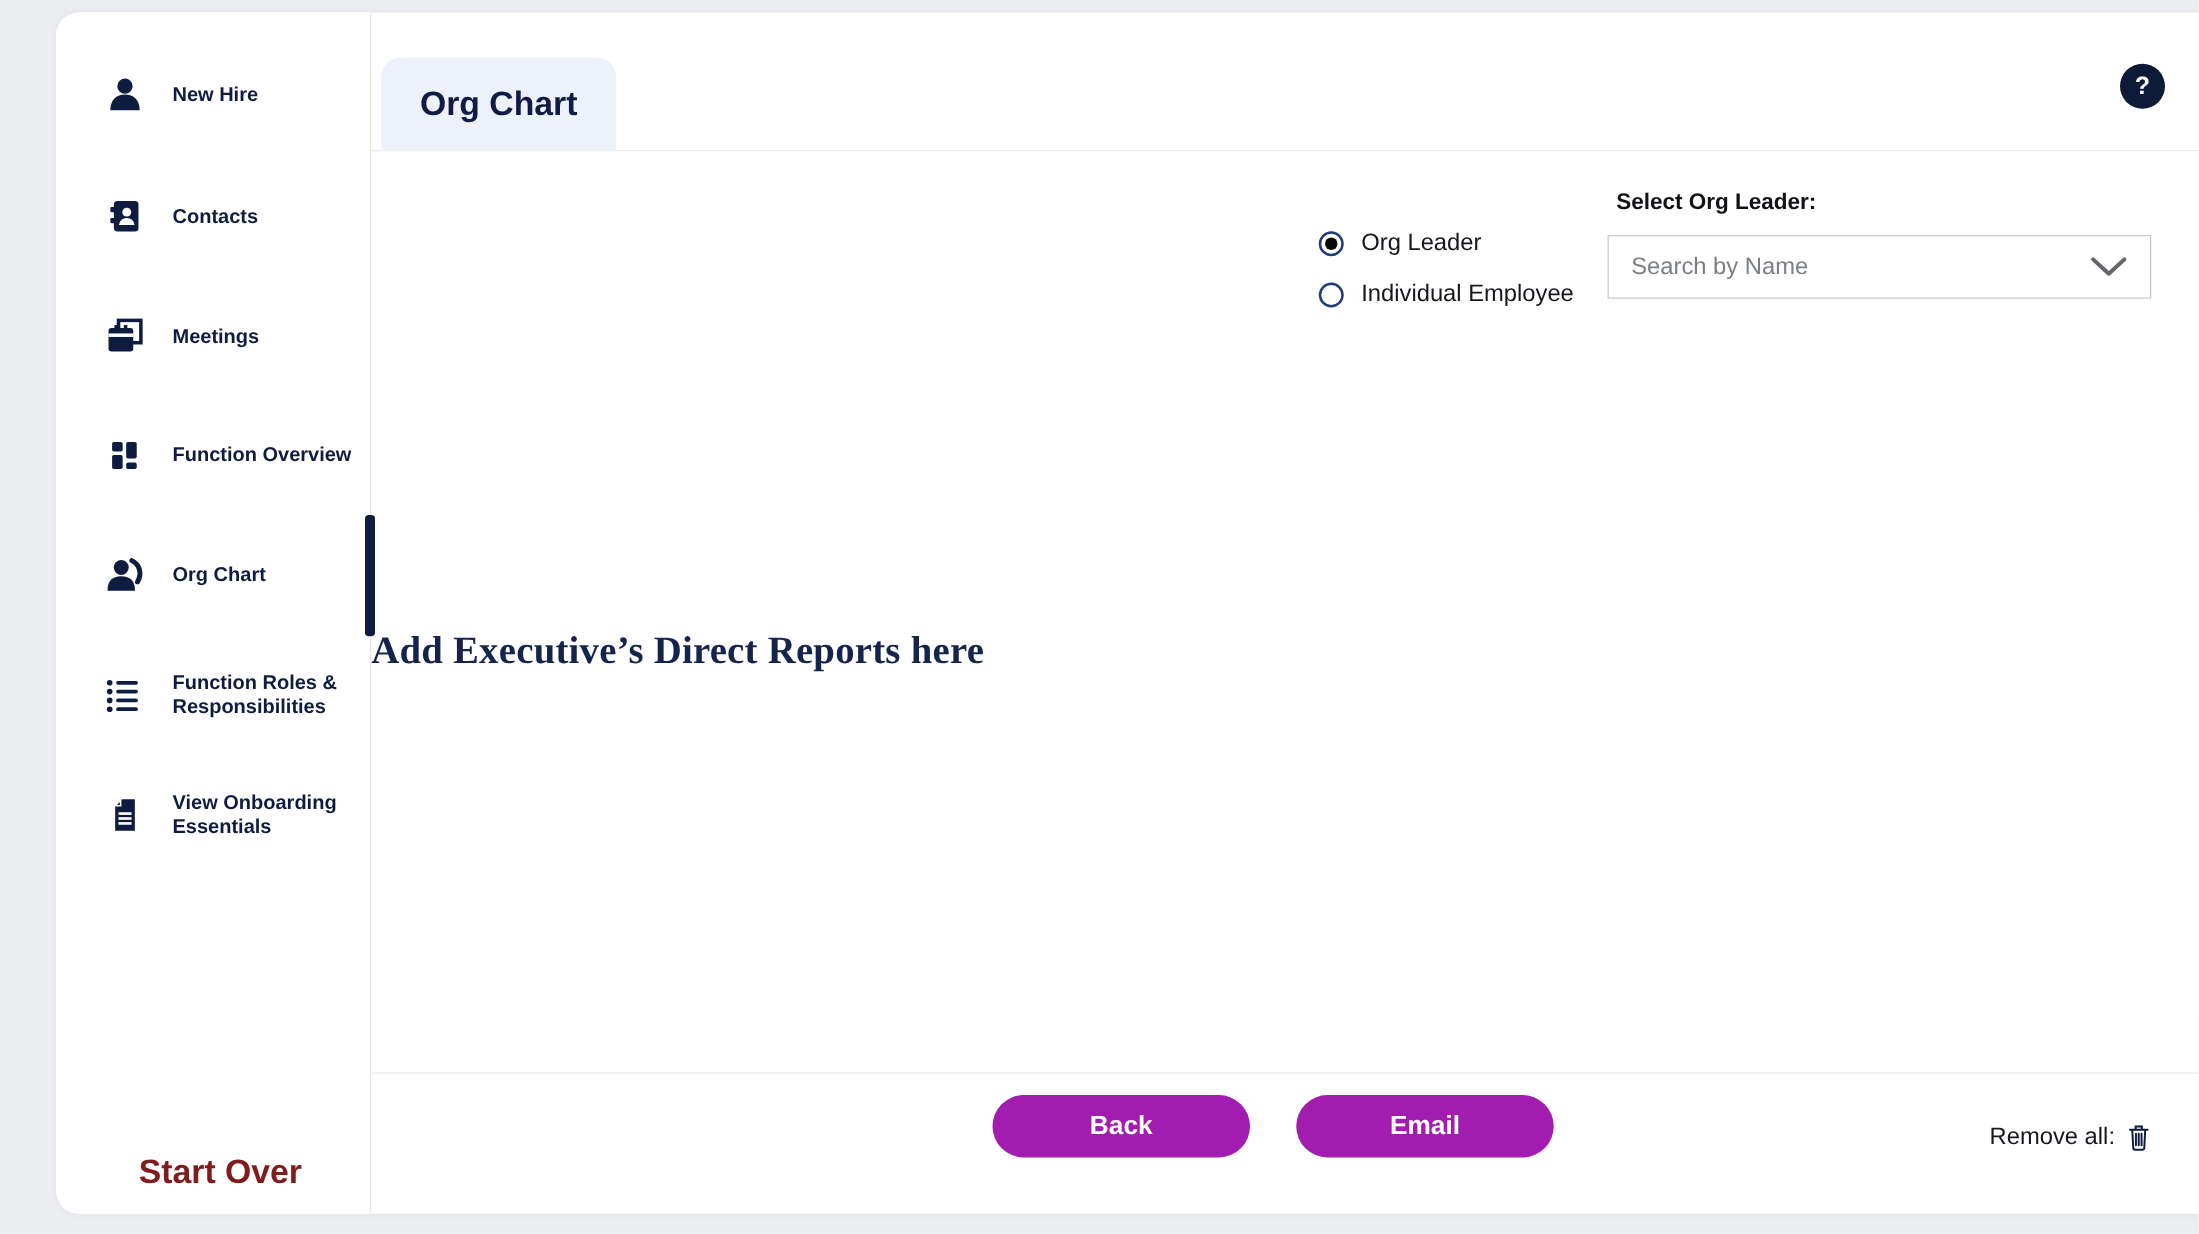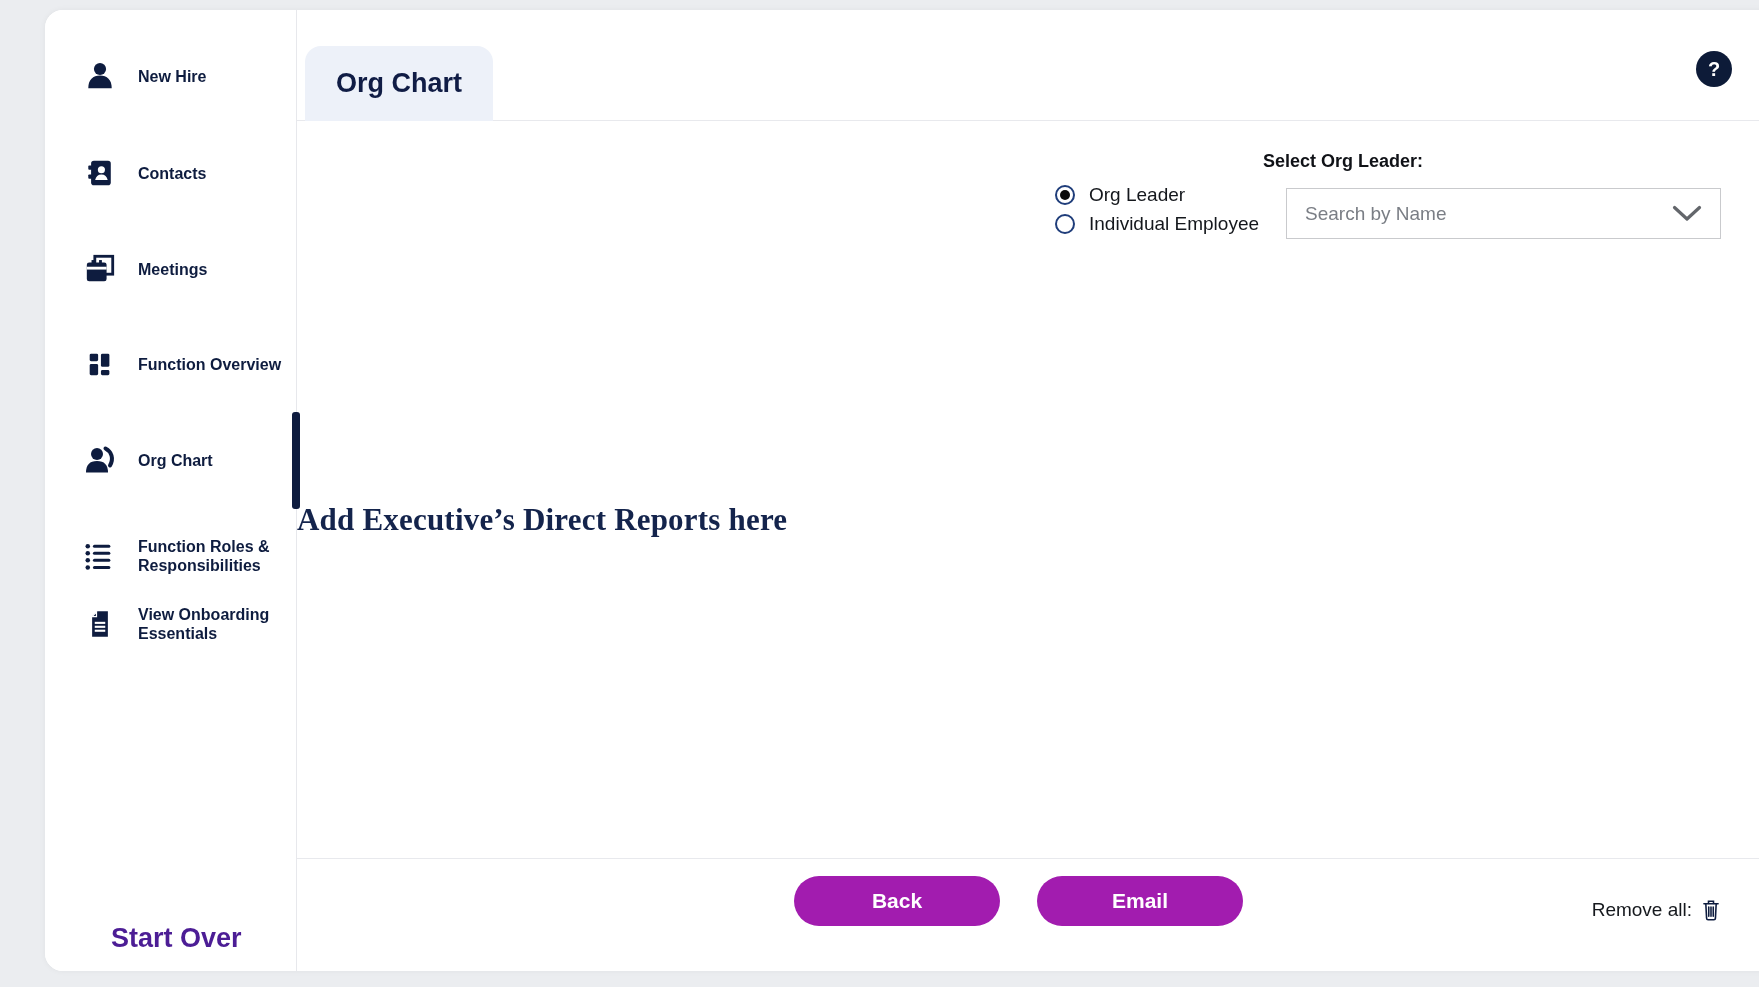--- a/index.html
+++ b/index.html
@@ -26,21 +26,21 @@
   .nav-item {
     position:absolute; left:39px; display:flex; align-items:center; gap:22px;
     transform:translateY(-50%); cursor:pointer;
   }
   .nav-icon { width:32px; height:34px; flex:none; display:flex; align-items:center; justify-content:center; }
   .nav-label {
     width:158px; font-size:16px; font-weight:bold; color:#0e1c3f; line-height:19px;
   }
   .start-over {
     position:absolute; left:66px; top:928px; transform:translateY(-50%);
-    font-size:27px; font-weight:bold; color:#4c1d95; cursor:pointer; white-space:nowrap;
+    font-size:27px; font-weight:bold; color:#7f1d1d; cursor:pointer; white-space:nowrap;
   }
   .active-bar {
     position:absolute; left:247px; top:402px; width:8px; height:97px;
     background:#0e1c3f; border-radius:3px; z-index:5;
   }
   
   .main { position:absolute; left:252px; top:0; right:0; bottom:0; }
   .tab-strip { position:absolute; left:0; right:0; top:0; height:111px; border-bottom:1px solid #e8e9ed; }
   .tab {
     position:absolute; left:8px; top:36px; width:188px; height:75px;
@@ -48,31 +48,31 @@
     display:flex; align-items:center; justify-content:center;
     font-size:27px; font-weight:bold; color:#101c45; cursor:pointer;
   }
   .help-btn {
     position:absolute; left:1399px; top:41px; width:36px; height:36px;
     background:#0d1b38; border-radius:50%; color:#ffffff;
     font-size:20px; font-weight:bold; display:flex; align-items:center; justify-content:center;
     cursor:pointer;
   }
   
-  .radio-group { position:absolute; left:758px; top:174px; display:flex; flex-direction:column; gap:7px; }
+  .radio-group { position:absolute; left:758px; top:174px; display:flex; flex-direction:column; gap:19px; }
   .radio-row { display:flex; align-items:center; gap:14px; height:22px; cursor:pointer; }
   .radio-circle {
     width:20px; height:20px; border:2px solid #1f3d7a; border-radius:50%;
     display:flex; align-items:center; justify-content:center; flex:none; background:#fff;
   }
   .radio-circle .dot { width:10px; height:10px; border-radius:50%; background:#0a0a0a; display:none; }
   .radio-row.selected .radio-circle .dot { display:block; }
   .radio-label { font-size:19px; color:#14171c; white-space:nowrap; }
   
-  .select-label { position:absolute; left:966px; top:141px; font-size:18px; font-weight:bold; color:#101217;text-align:center; }
+  .select-label { position:absolute; left:996px; top:141px; font-size:18px; font-weight:bold; color:#101217;text-align:center; }
   .combo {
     position:absolute; left:989px; top:178px; width:435px; height:51px;
     border:1px solid #c9cacd; background:#ffffff; display:flex; align-items:center; cursor:pointer;
   }
   .combo-input {
     border:none; outline:none; background:transparent; flex:1; height:100%;
     padding:0 12px 0 18px; font-size:19px; color:#3a3d42;
     font-family:"Liberation Sans", sans-serif;
   }
   .combo-input::placeholder { color:#7a7e85; opacity:1; }
@@ -175,21 +175,21 @@
               <circle cx="4" cy="19.6" r="2.4"></circle>
               <rect x="9.5" y="18" width="18.5" height="3.2" rx="1.6"></rect>
               <circle cx="4" cy="27.1" r="2.4"></circle>
               <rect x="9.5" y="25.5" width="18.5" height="3.2" rx="1.6"></rect>
             </g>
           </svg>
       </span>
       <span class="nav-label">Function Roles &amp; Responsibilities</span>
     </div>
 
-    <div class="nav-item" style="top:614px">
+    <div class="nav-item" style="top:642px">
       <span class="nav-icon">
         <svg width="28" height="32" viewBox="0 0 32 34">
             <path d="M13 2.5 h12 v29 h-18 v-23 z" fill="#0e1c3f"></path>
             <path d="M12 3.5 v5 h-5 z" fill="#0e1c3f" stroke="#ffffff" stroke-width="1.4"></path>
             <rect x="10" y="14.5" width="12" height="2.4" fill="#ffffff"></rect>
             <rect x="10" y="19" width="12" height="2.4" fill="#ffffff"></rect>
             <rect x="10" y="23.5" width="12" height="2.4" fill="#ffffff"></rect>
           </svg>
       </span>
       <span class="nav-label">View Onboarding Essentials</span>

